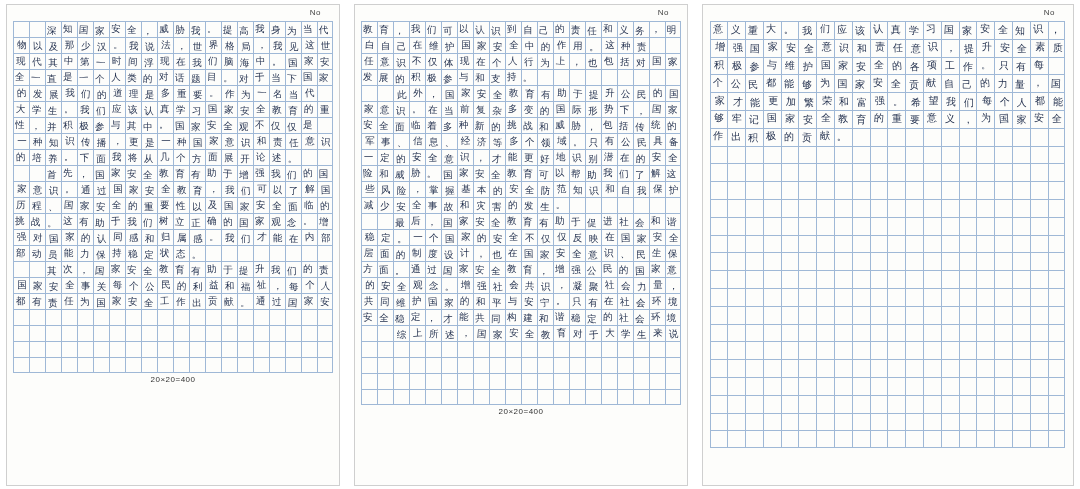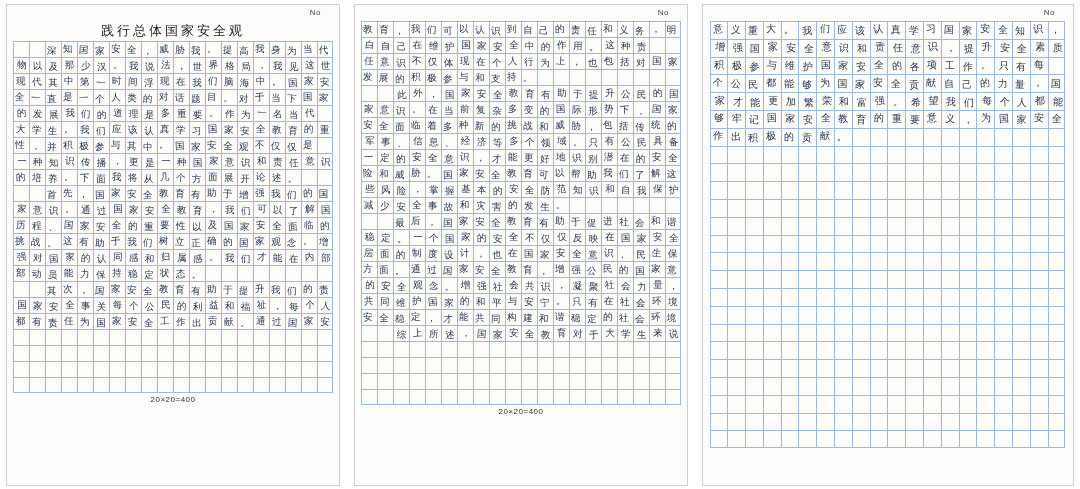--- a/index.html
+++ b/index.html
@@ -101,21 +101,20 @@
 </style>
 </head>
 <body>
 
 <div class="sheet-row">
 
   <div class="sheet sheet-1">
     <div class="sheet-head">
       <span class="no">No</span>
     </div>
-    <div class="title-line">践行总体国家安全观</div>
     <div class="grid grid-rows" id="grid-1" style="width: 321px;">
         <div class="grid-row">
           <div class="cell" style="width: 16px; height: 16px;"></div>
           <div class="cell" style="width: 16px; height: 16px;"></div>
           <div class="cell" style="width: 16px; height: 16px;">
             <span class="ch" style="font-size: 9.5px; transform: rotate(4deg) translate(-1px, 1px);">深</span>
           </div>
           <div class="cell" style="width: 16px; height: 16px;">
             <span class="ch" style="font-size: 9.5px; transform: rotate(-1deg) translate(-1px, -1px);">知</span>
           </div>

